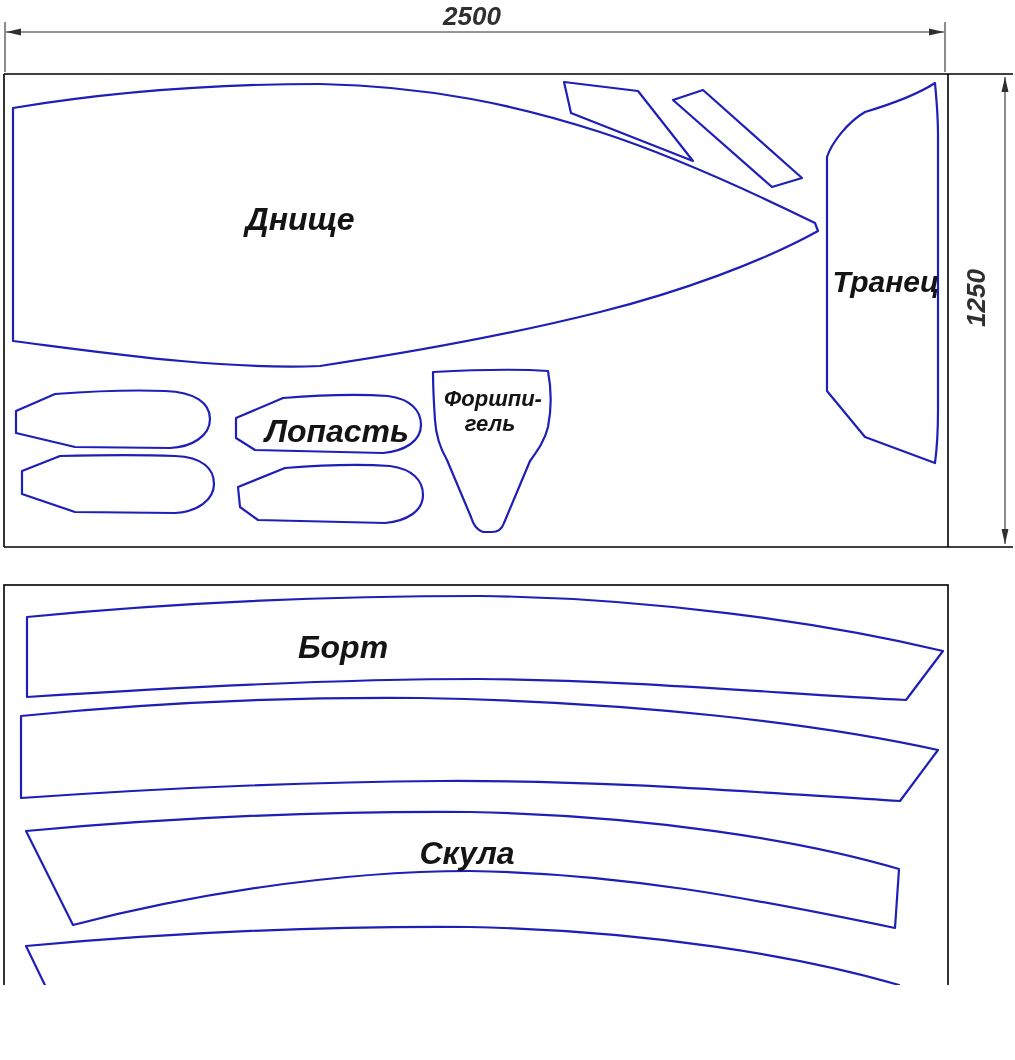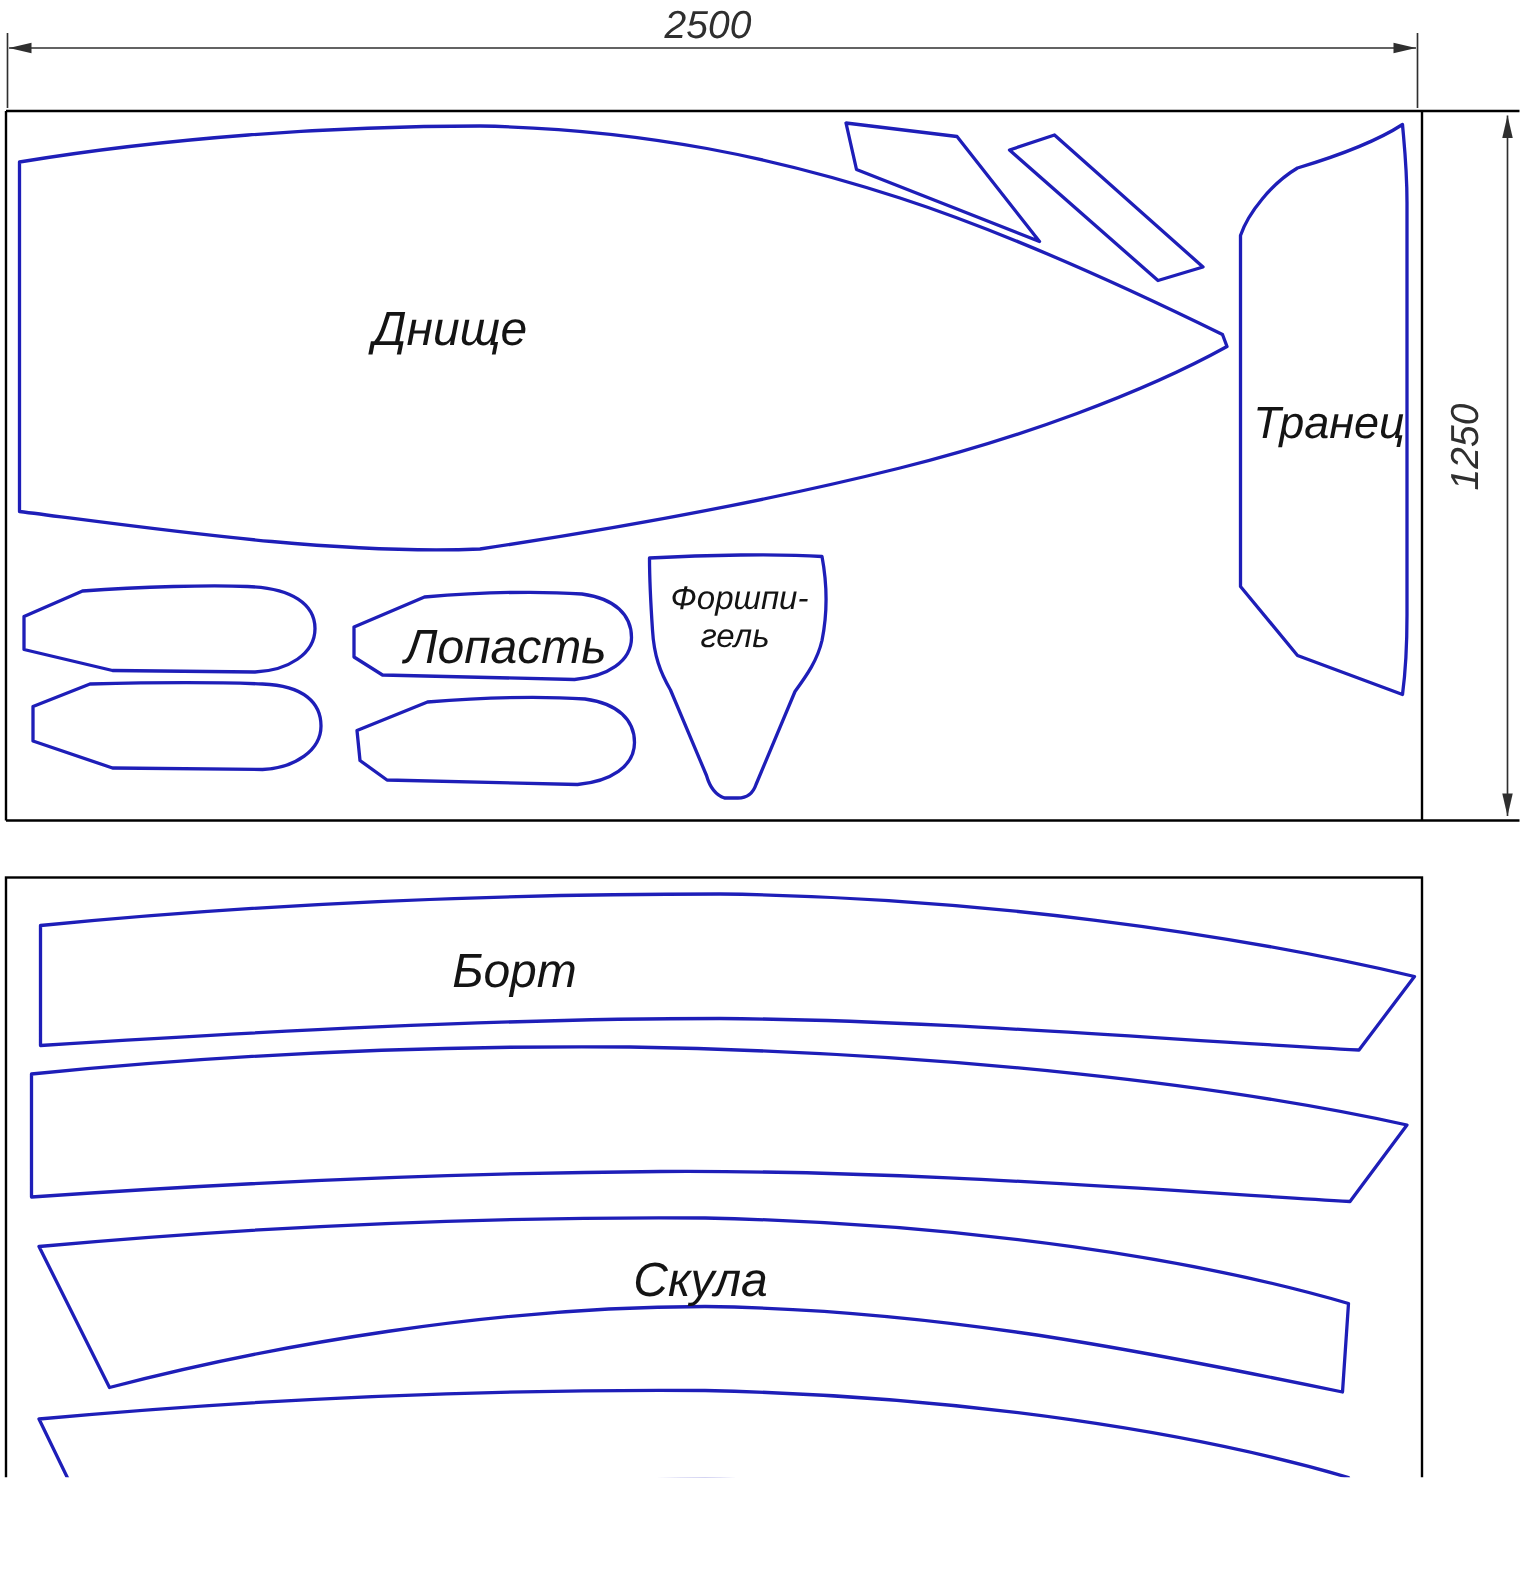--- a/index.html
+++ b/index.html
@@ -1,17 +1,17 @@
 <!DOCTYPE html>
 <html style="--part_outline: #1e1eb8; --frame: #000000; --dimension: #2f2f2f; --label_text: #141414;"><head>
 <meta charset="utf-8">
 <style>
   html,body{margin:0;padding:0;background:#ffffff;}
   .canvas{position:relative;width:1015px;height:985px;background:#ffffff;overflow:hidden;
-          font-family:"Liberation Sans",sans-serif;}
+          font-family:"Liberation Sans",sans-serif;font-weight:bold;}
   svg{position:absolute;left:0;top:0;}
   .frame-line{stroke:var(--frame,#000000);stroke-width:1.6;fill:none;}
   .part{fill:none;stroke:var(--part_outline,#1e1eb8);stroke-width:2.2;stroke-linejoin:round;stroke-linecap:round;}
   .dim-line{stroke:var(--dimension,#2f2f2f);stroke-width:1.1;fill:none;}
   .dim-arrow{fill:var(--dimension,#2f2f2f);stroke:none;}
   .dim-text{fill:var(--dimension,#3a3a3a);font-style:italic;font-size:26px;
             font-family:"Liberation Sans",sans-serif;text-anchor:middle;}
   .label{fill:var(--label_text,#141414);font-style:italic;font-family:"Liberation Sans",sans-serif;
          text-anchor:middle;}
   .label-lg{font-size:32px;}

